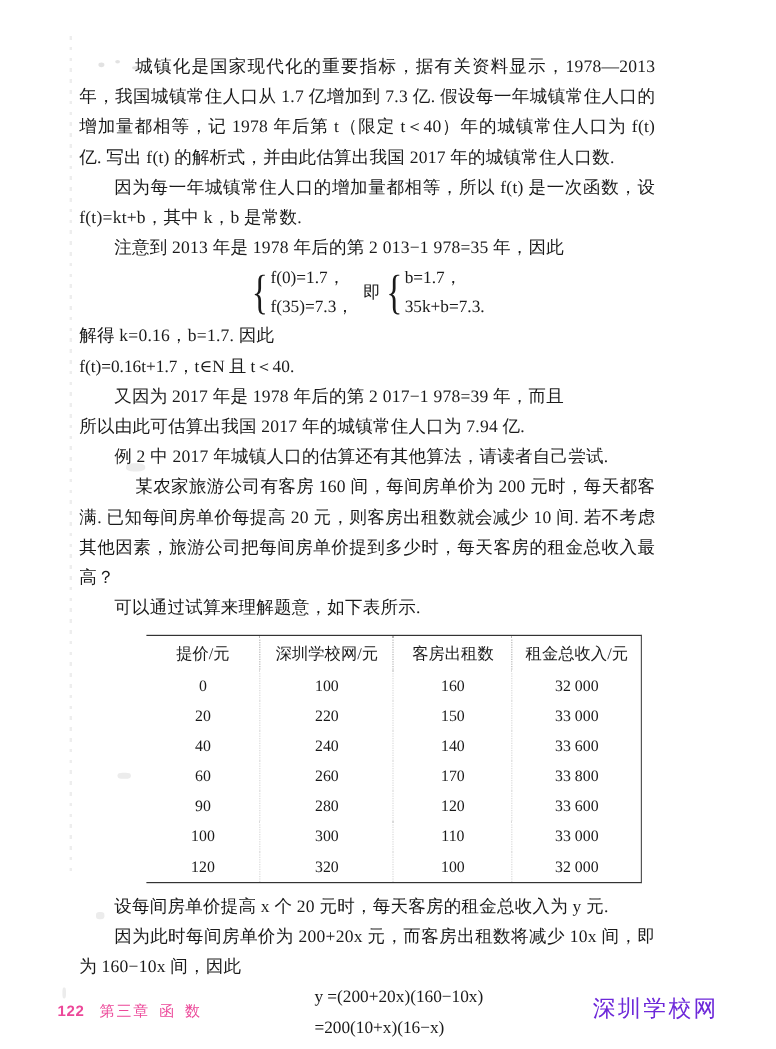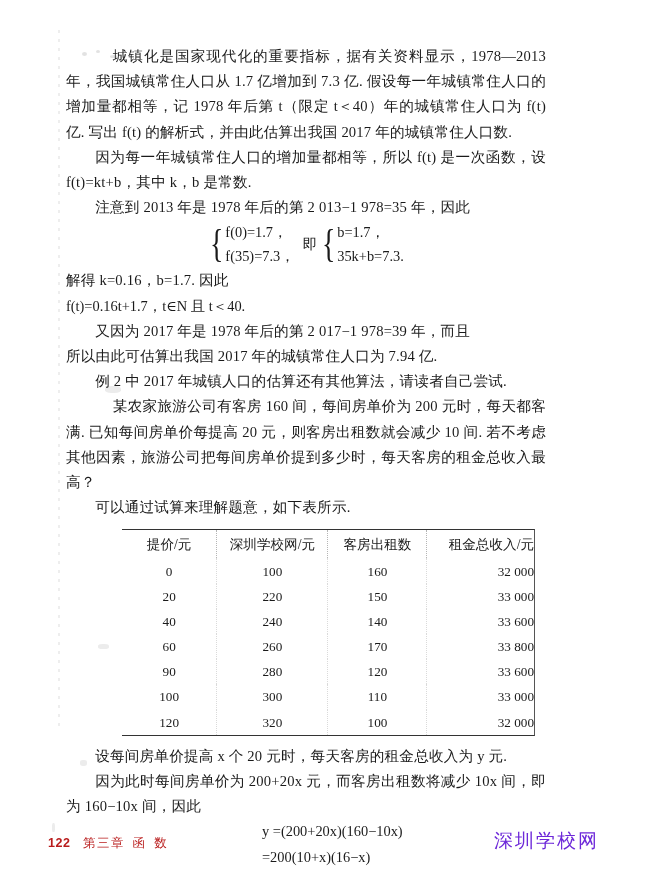--- a/index.html
+++ b/index.html
@@ -139,33 +139,33 @@
     border-right: 1px dotted rgba(120,120,120,.55);
   }
   table.calc td {
     text-align: center;
     padding: 3.1px 0;
     font-size: 13.2px;
     white-space: nowrap;
     border-right: 1px dotted rgba(150,150,150,.35);
   }
   table.calc th:last-child,
-  table.calc td:last-child { border-right: none; text-align: right; }
+  table.calc td:last-child { border-right: none; }
   table.calc col.c1 { width: 23%; }
   table.calc col.c2 { width: 27%; }
   table.calc col.c3 { width: 24%; }
   table.calc col.c4 { width: 26%; }
 
   
   .footer {
     position: absolute;
     left: 48px;
     bottom: 22px;
     font-size: 12.5px;
-    color: #b91c1c;
+    color: #ec4899;
     letter-spacing: .5px;
   }
   .footer .pgnum {
     font-weight: bold;
     font-family: "Liberation Sans", sans-serif;
     font-size: 12.5px;
     margin-right: 9px;
   }
   .footer .chap { letter-spacing: 1.5px; }
   .footer .chaptitle { letter-spacing: 3px; margin-left: 4px; }

